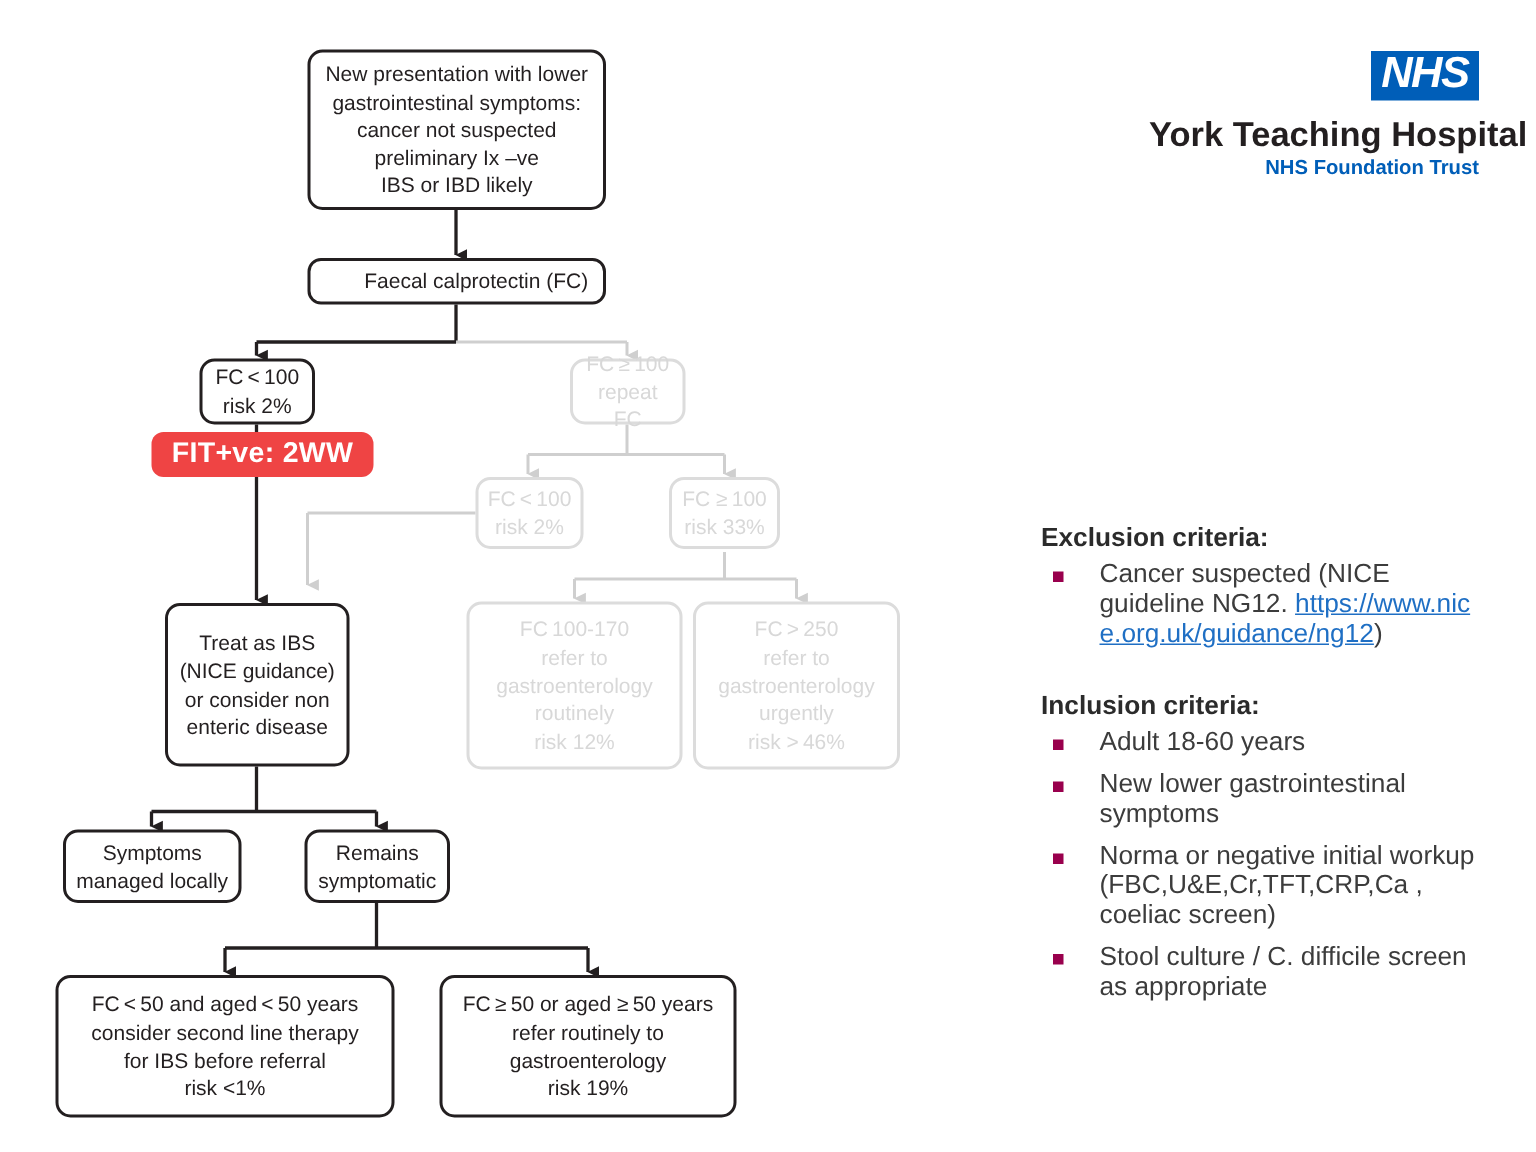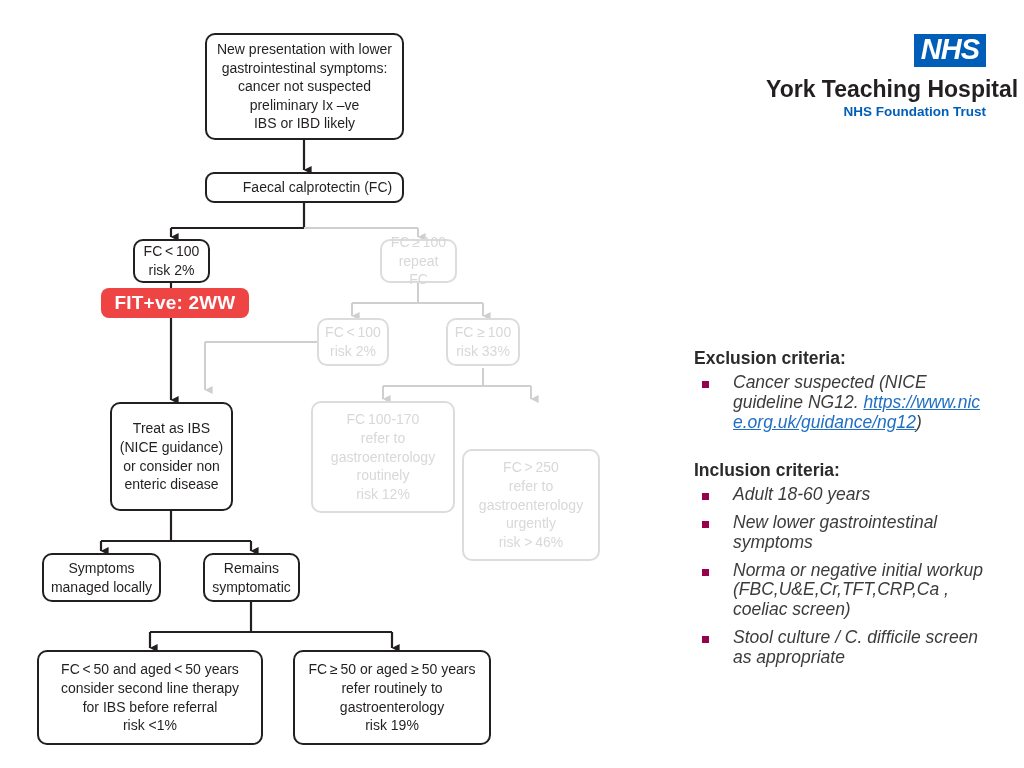--- a/index.html
+++ b/index.html
@@ -143,21 +143,20 @@
   .bullet {
     flex: 0 0 auto;
     width: 7px;
     height: 7px;
     background: #99004d;
     margin: 8px 24px 0 8px;
   }
   .crit-text {
     flex: 1 1 auto;
     line-height: 1.13;
-    font-style: italic;
   }
   .crit-link {
     color: #1f6fc4;
     text-decoration: underline;
     word-break: break-all;
   }
 </style>
 </head>
 <body>
 
@@ -235,21 +234,21 @@
 
   <div class="node dim" style="left:446px; top:318px; width:74px; height:48px; font-size:14px;">FC ≥ 100
 risk 33%</div>
 
   <div class="node dim" style="left:311px; top:401px; width:144px; height:112px; font-size:14px;">FC 100-170
 refer to
 gastroenterology
 routinely
 risk 12%</div>
 
-  <div class="node dim" style="left:462px; top:401px; width:138px; height:112px; font-size:14px;margin-top:48px;">FC &gt; 250
+  <div class="node dim" style="left:462px; top:401px; width:138px; height:112px; font-size:14px;">FC &gt; 250
 refer to
 gastroenterology
 urgently
 risk &gt; 46%</div>
 
   <div class="node" style="left:110px; top:402px; width:123px; height:109px; font-size:14px;">Treat as IBS
 (NICE guidance)
 or consider non
 enteric disease</div>
 

